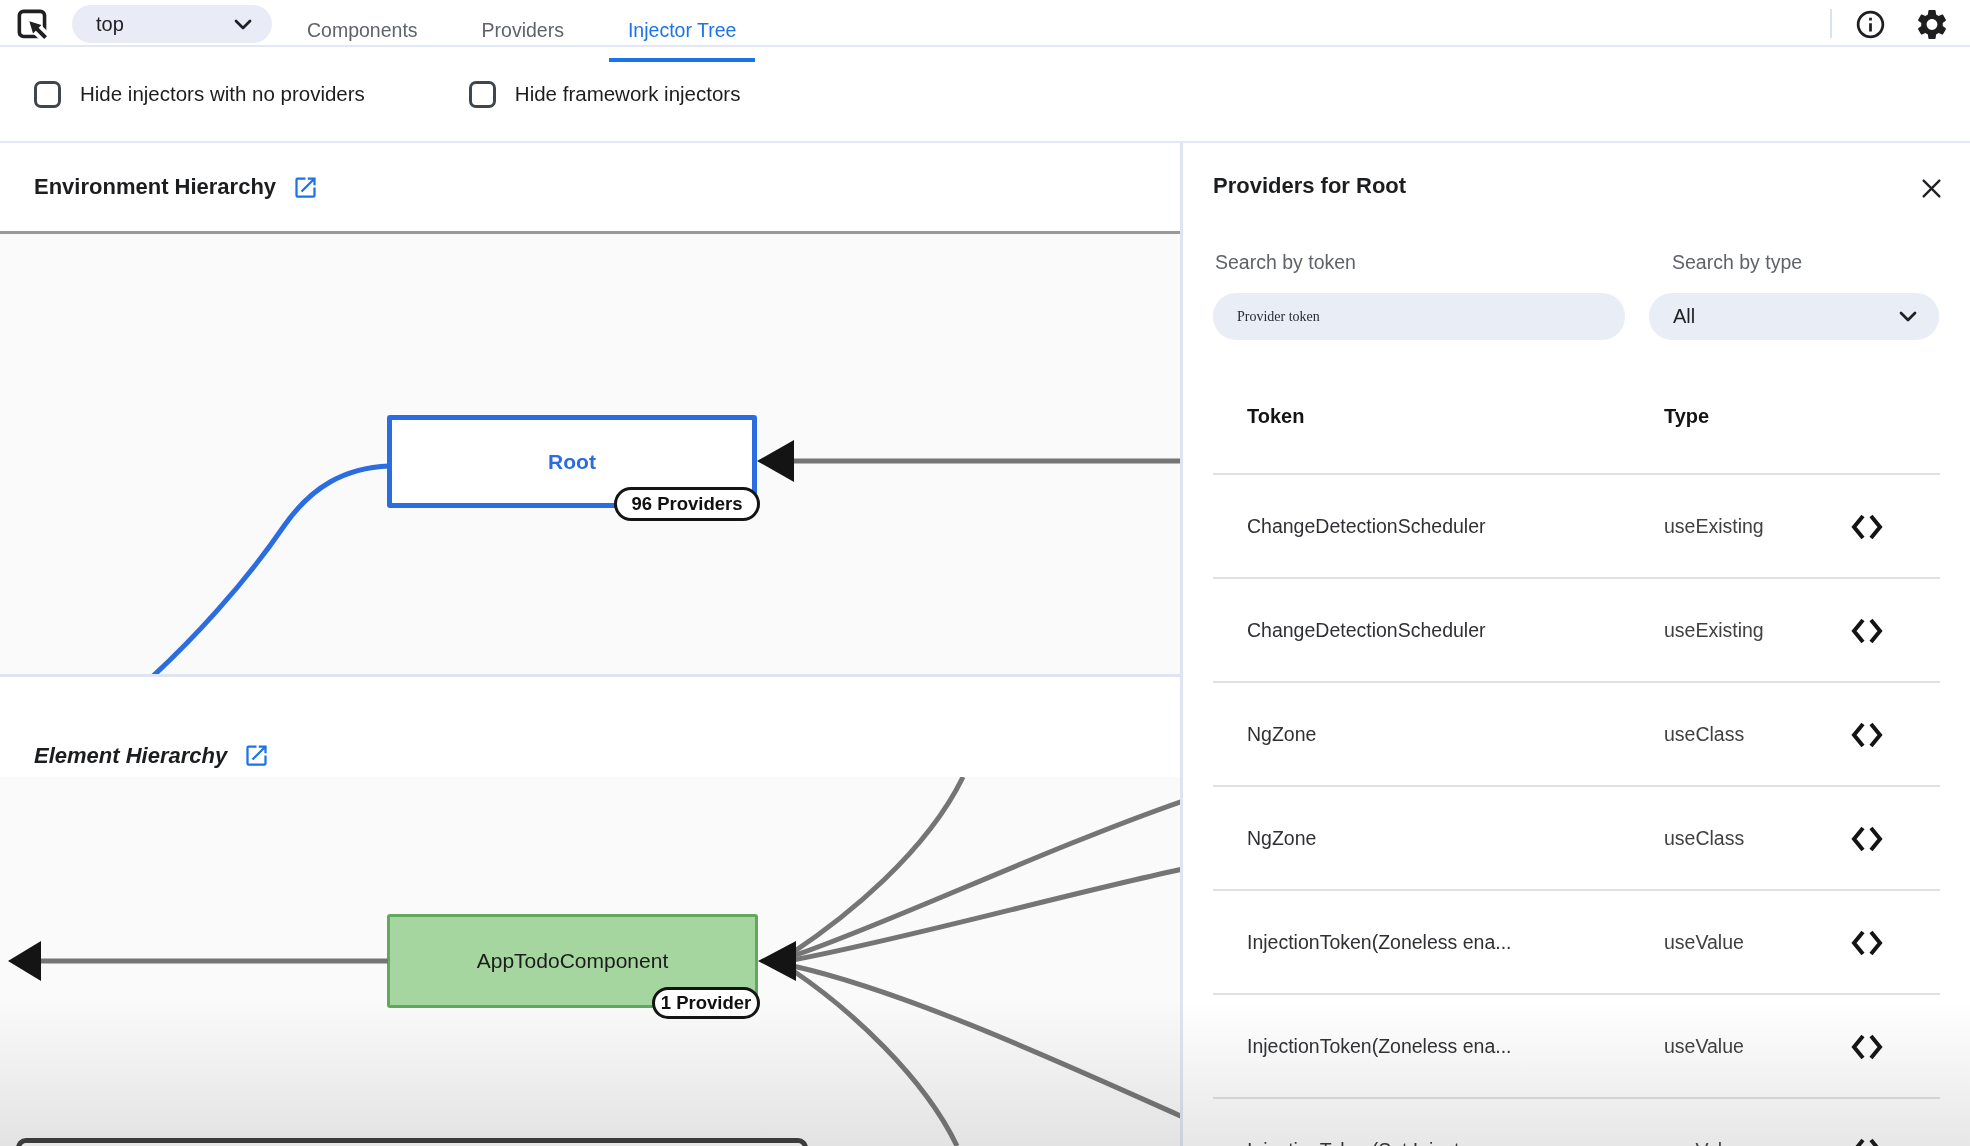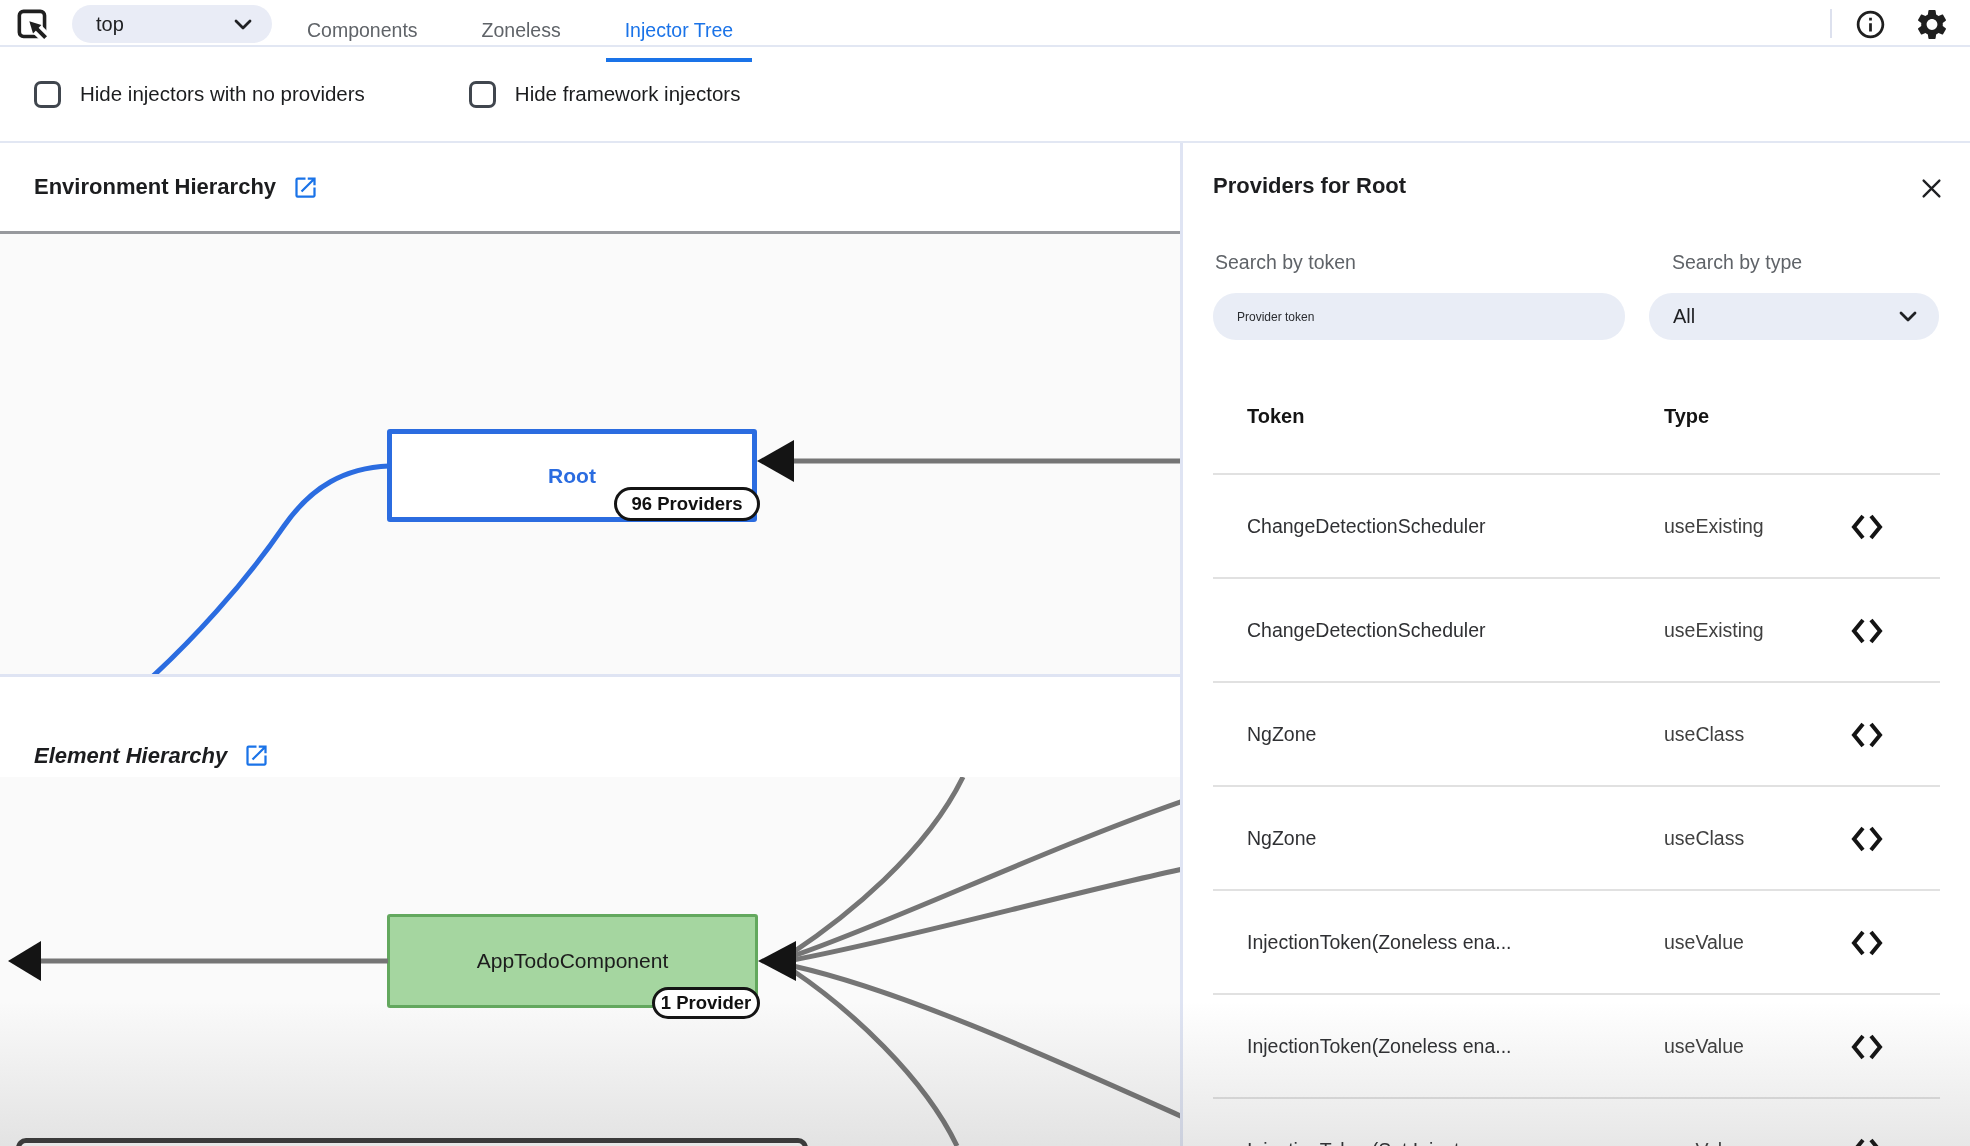--- a/index.html
+++ b/index.html
@@ -46,21 +46,21 @@
   .env-header { top:0; height:91px; }
   .env-graph  { position:absolute; top:91px; left:0; width:100%; height:443px;
                 background:#fafafa; border-bottom:3px solid #dfe4f3; overflow:hidden; }
   .elem-header{ top:564px; height:100px;font-style:italic; }
   .elem-graph { position:absolute; top:634px; left:0; width:100%; height:369px;
                 background:#fafafa; overflow:hidden; }
   .graph-svg { position:absolute; left:0; top:0; pointer-events:none; z-index:3; }
 
   .node { position:absolute; display:flex; align-items:center; justify-content:center;
           border-radius:3px; z-index:2; cursor:pointer; }
-  .node-root { left:387px; top:195px; width:370px; height:93px; background:#fff;
+  .node-root { left:387px; top:181px; width:370px; height:93px; background:#fff;
                border:5px solid #2b6ce0; }
   .node-root .nlabel { color:#2b6ce0; font-weight:700; font-size:21px; }
   .node-elem { left:387px; top:137px; width:371px; height:94px; background:#a5d6a0;
                border:3px solid #63a85e; }
   .node-elem .nlabel { color:#1c1c1c; font-size:21px; }
   .badge { position:absolute; background:#fff; border:3px solid #141414; border-radius:17px;
            display:flex; align-items:center; justify-content:center;
            font-size:18.5px; font-weight:700; color:#111; z-index:4; }
   .badge-root { left:614px; top:253px; width:146px; height:34px; }
   .badge-elem { left:652px; top:210px; width:108px; height:32px; }
@@ -71,21 +71,21 @@
   .panel { position:absolute; top:143px; left:1183px; width:787px; height:1003px;
            background:#fff; overflow:hidden; }
   .panel-title { position:absolute; left:30px; top:30px; font-size:22px; font-weight:700;
                  color:#1c1d1f; }
   .panel-close { position:absolute; left:731px; top:28px; width:34px; height:34px;
                  display:flex; align-items:center; justify-content:center; cursor:pointer; }
   .search-label { position:absolute; top:108px; font-size:19.5px; color:#5f6368; }
   .lbl-token { left:32px; } .lbl-type { left:489px; }
   .token-input { position:absolute; left:30px; top:150px; width:412px; height:47px;
                  background:#e9edf6; border:none; border-radius:23px; padding:0 24px;
-                 font-size:12px; font-family:Liberation Sans, sans-serif; color:#0f172a; outline:none; }
+                 font-size:14px; font-family:Liberation Serif, serif; color:#0f172a; outline:none; }
   .token-input::placeholder { color:#2a2c30; opacity:1; }
   .type-select { position:absolute; left:466px; top:150px; width:290px; height:47px;
                  background:#e9edf6; border-radius:23px; display:flex; align-items:center;
                  padding:0 22px 0 24px; font-size:20px; color:#1f2023; cursor:pointer; }
   .type-select .chev { margin-left:auto; display:flex; }
   .th { position:absolute; top:262px; font-size:20px; font-weight:700; color:#141414; }
   .th-token { left:64px; } .th-type { left:481px; }
   .rows { position:absolute; left:30px; top:330px; width:727px; border-top:2px solid #e1e1e1; }
   .prow { position:relative; height:104px; border-bottom:2px solid #e1e1e1; }
   .cell-token { position:absolute; left:34px; top:40px; font-size:19.5px; color:#2f3033;
@@ -116,21 +116,21 @@
       <svg width="18" height="11" viewBox="0 0 18 11">
           <path d="M2 2 L9 9 L16 2" fill="none" stroke="#202124" stroke-width="2.8" stroke-linecap="round" stroke-linejoin="round"></path>
         </svg>
     </span>
   </div>
   <div class="tabs">
     <div class="tab">
       <span>Components</span>
     </div>
     <div class="tab">
-      <span>Zoneless</span>
+      <span>Providers</span>
     </div>
     <div class="tab active">
       <span>Injector Tree</span>
       <div class="underline"></div>
     </div>
   </div>
   <div class="tabbar-divider"></div>
   <div class="icon-btn" style="left:1852px;">
     <svg width="33" height="33" viewBox="0 0 24 24" fill="#1f1f1f">
       <path d="M11 7h2v2h-2zm0 4h2v6h-2zm1-9C6.48 2 2 6.48 2 12s4.48 10 10 10 10-4.48 10-10S17.52 2 12 2zm0 18c-4.41 0-8-3.59-8-8s3.59-8 8-8 8 3.59 8 8-3.59 8-8 8z"></path>

